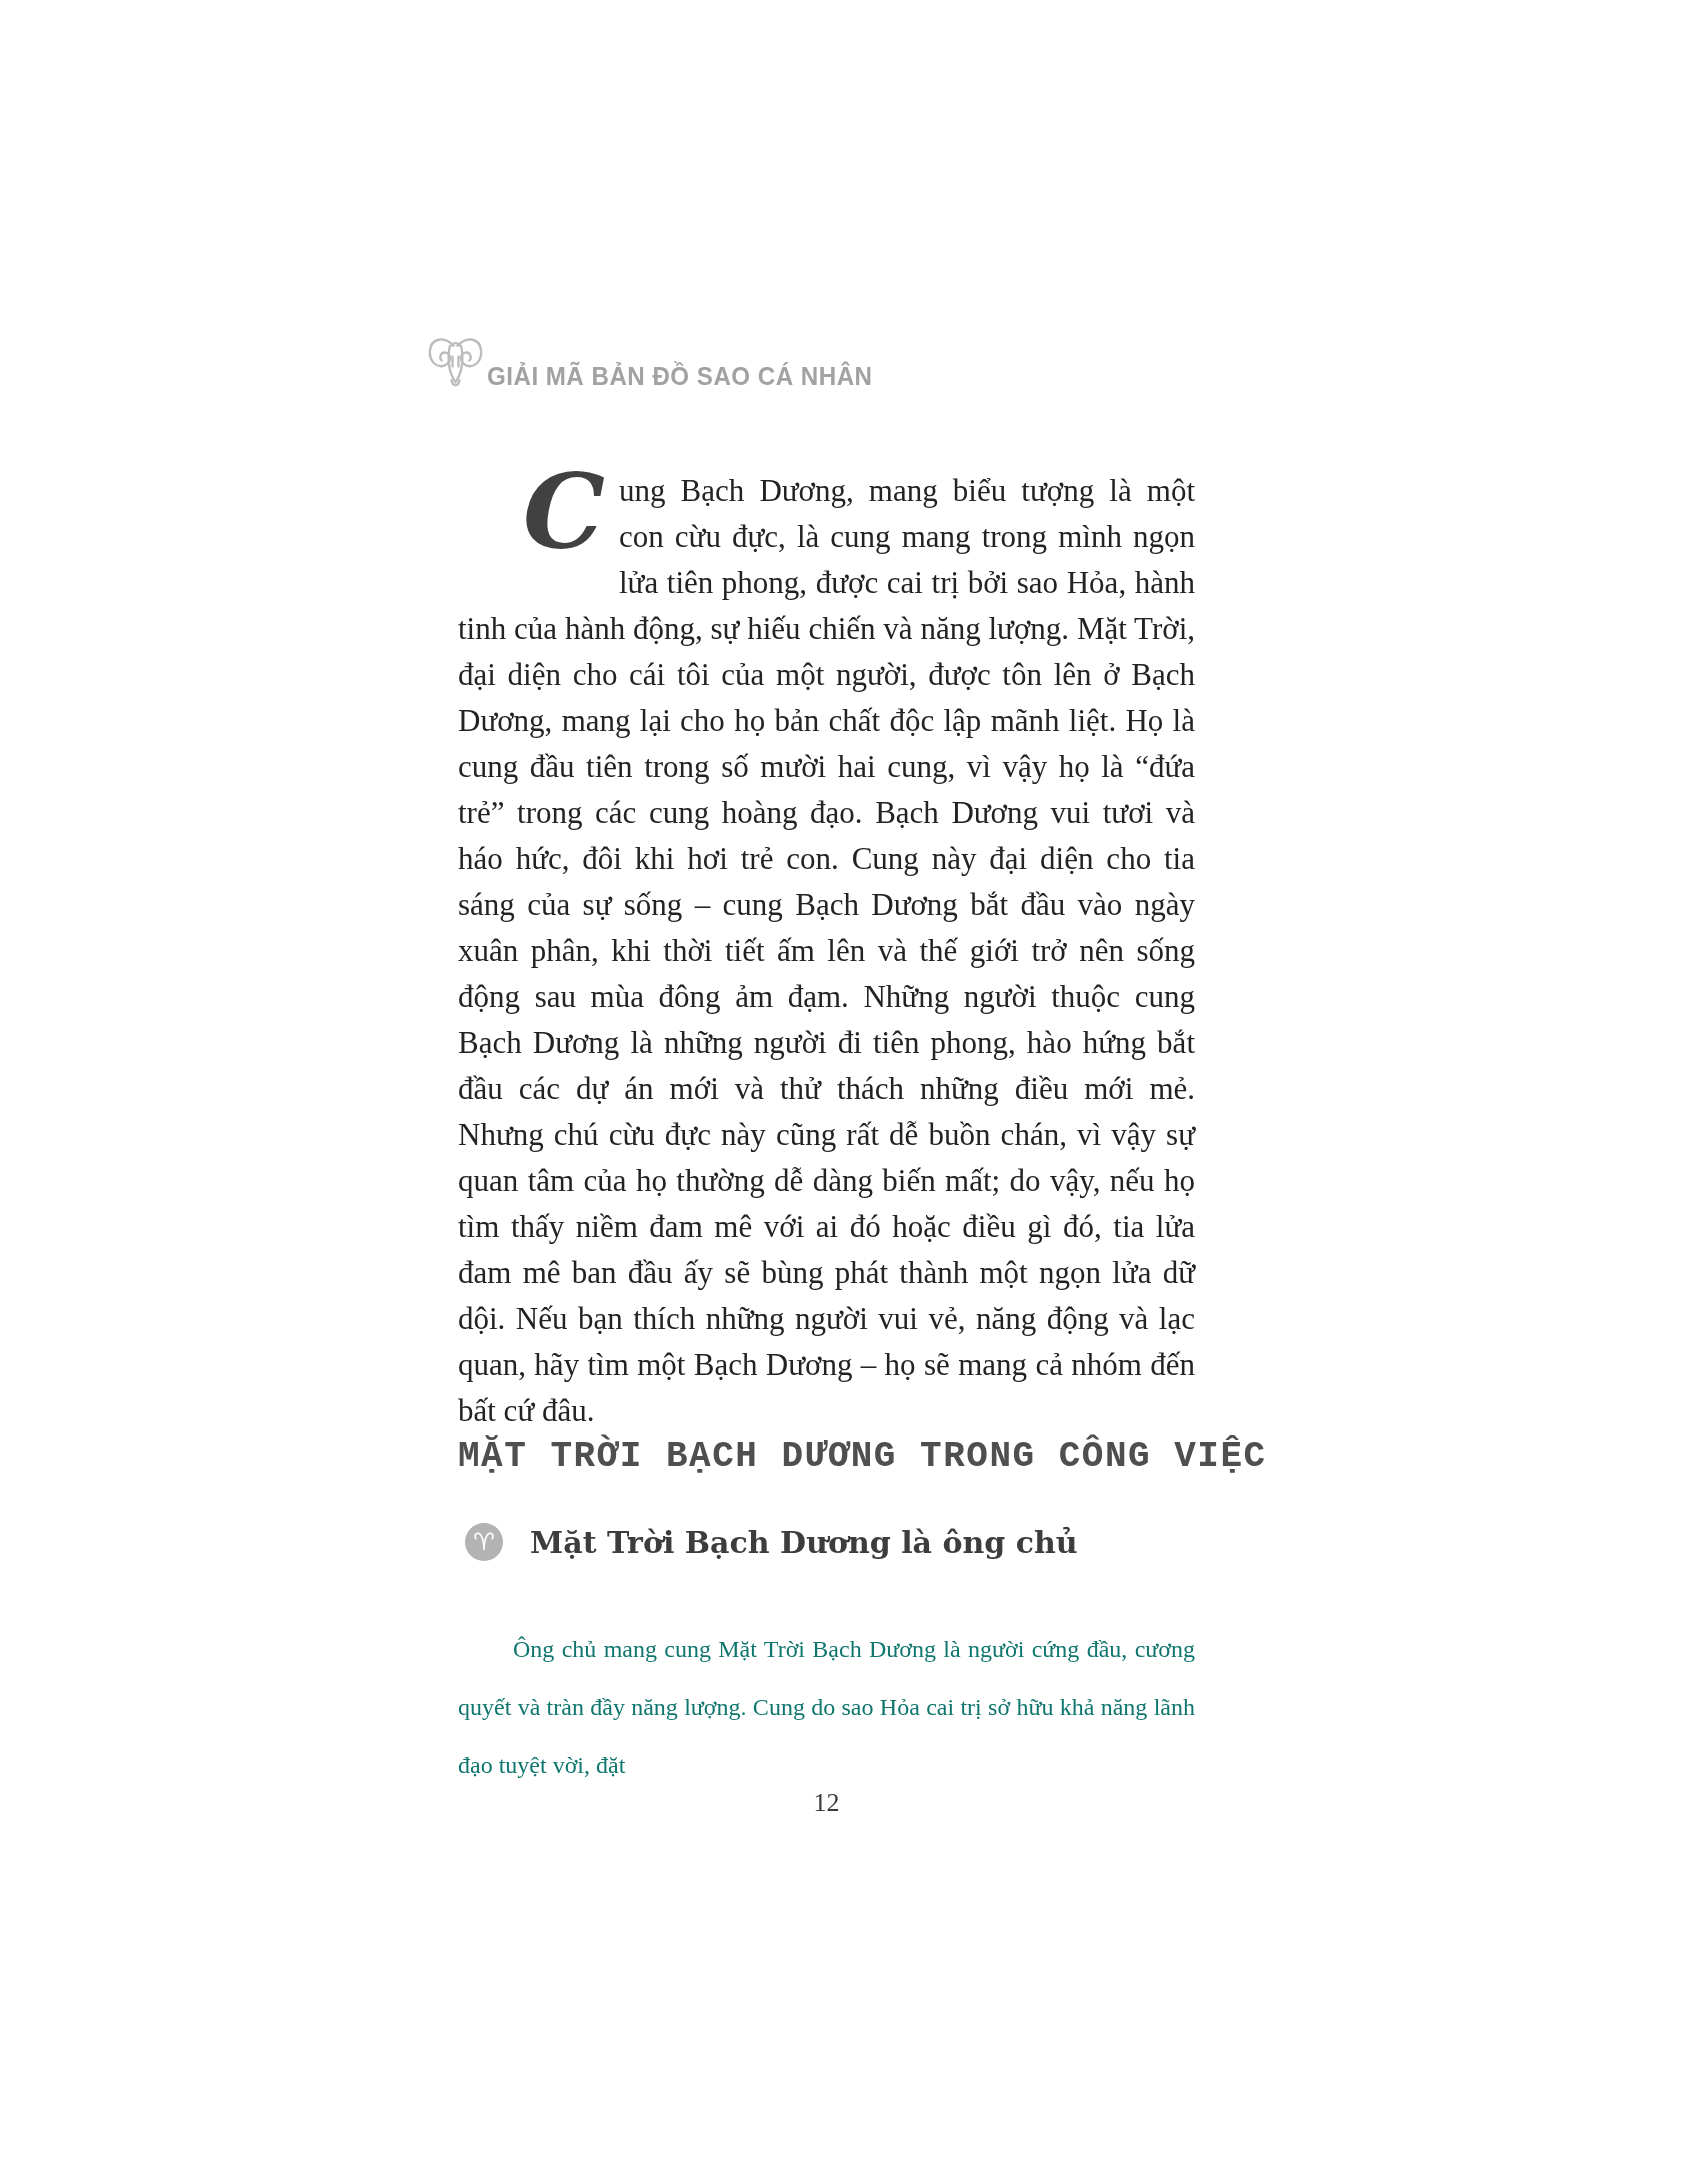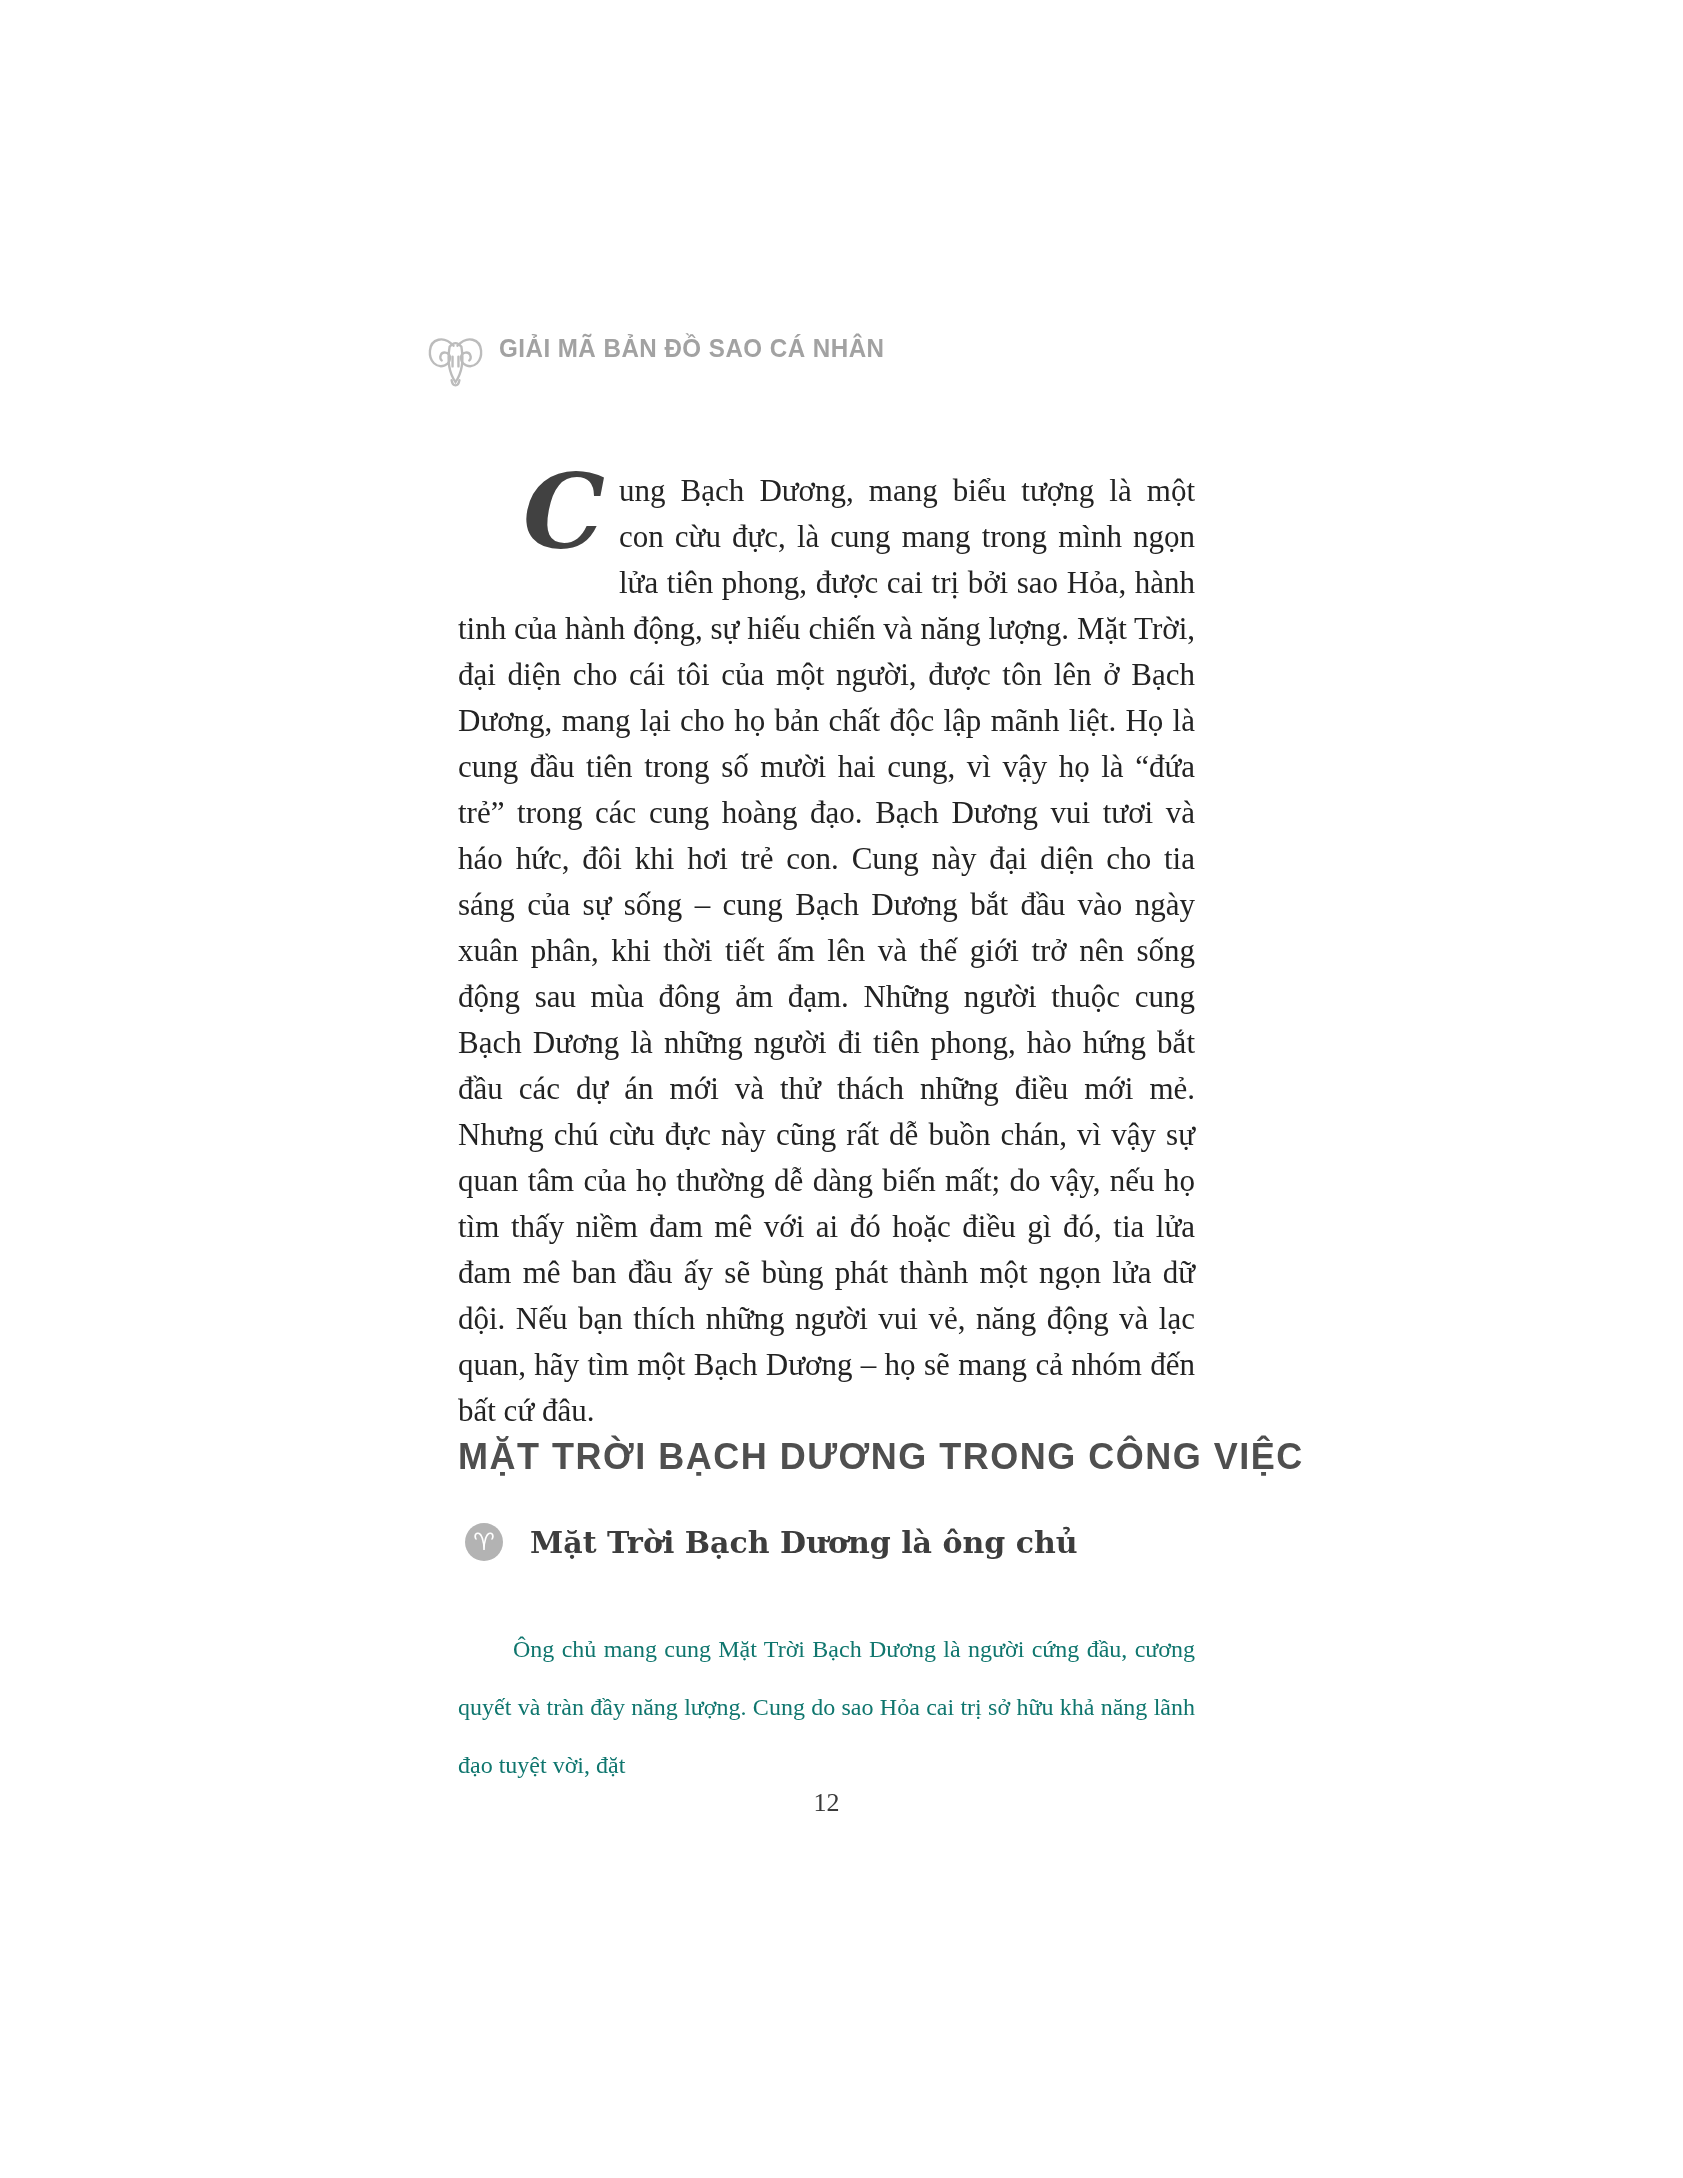--- a/index.html
+++ b/index.html
@@ -7,21 +7,21 @@
     position:relative;
     width:1683px;height:2178px;
     margin:0 auto;
     background:#ffffff;
     font-family:"Liberation Serif", serif;
     overflow:hidden;
   }
   
   .header{
     position:absolute;left:424px;top:333px;
-    display:flex;align-items:flex-start;gap:12px;
+    display:flex;align-items:flex-end;
   }
   .ram-icon{width:63px;height:59px;flex:0 0 auto;}
   .header-title{
     font-family:"Liberation Sans", sans-serif;
     font-weight:700;
     font-size:26px;
     letter-spacing:0.5px;
     color:#a2a2a2;
     transform:scaleX(0.93);
     transform-origin:left center;
@@ -43,21 +43,21 @@
     font-style:italic;
     font-weight:700;
     font-size:103px;
     line-height:87px;
     color:#414141;
   }
   
   .section-heading{
     position:absolute;left:458px;top:1436px;width:737px;
     text-align:center;
-    font-family:Liberation Sans, sans-serif;
+    font-family:Liberation Mono, monospace;
     font-weight:700;
     font-size:36px;
     letter-spacing:1.5px;
     color:#4f4f4f;
     white-space:nowrap;
   }
   
   .subheading{
     position:absolute;left:465px;top:1523px;
     display:flex;align-items:center;gap:14px;

